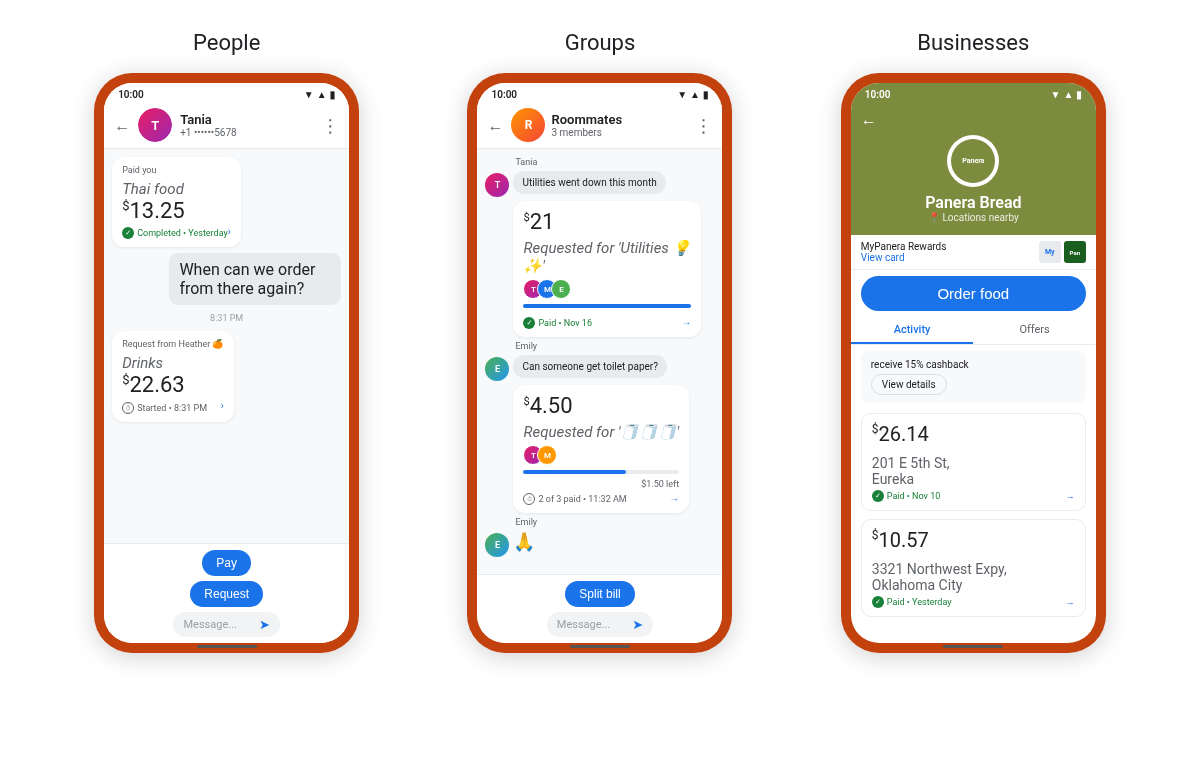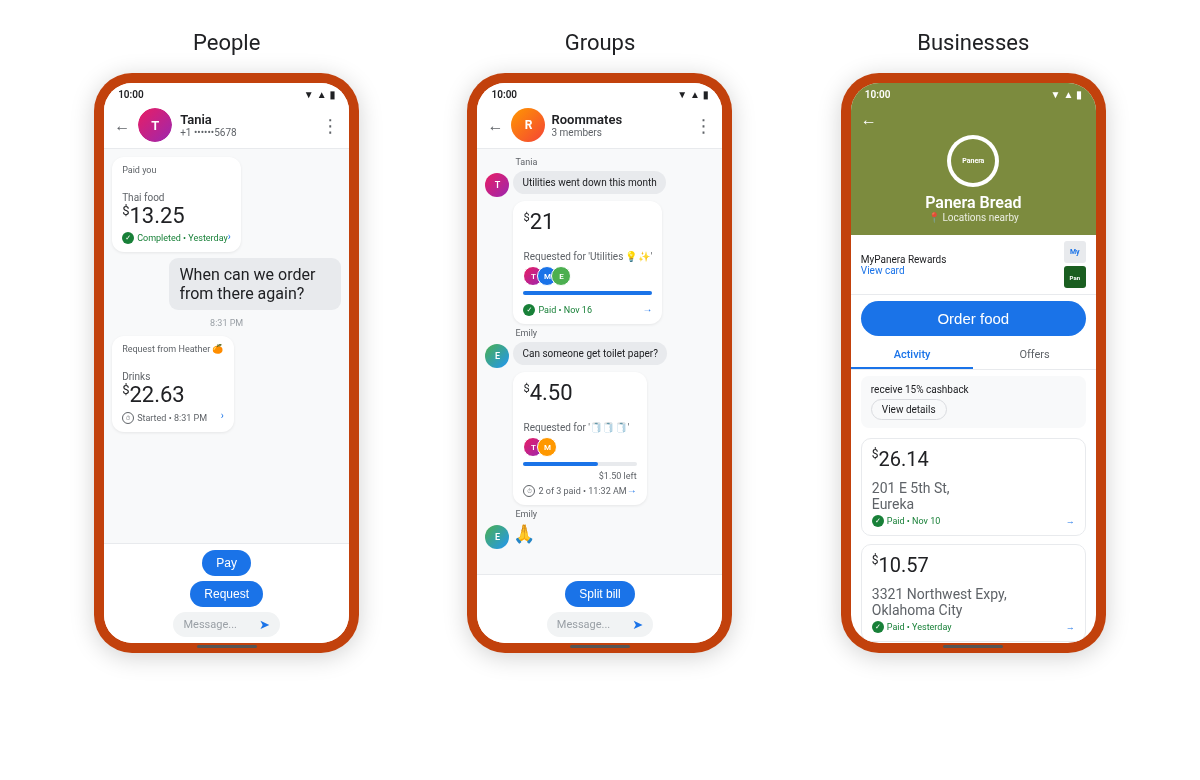--- a/index.html
+++ b/index.html
@@ -116,21 +116,21 @@
       background: #fff;
       border-radius: 12px;
       padding: 8px 10px;
       box-shadow: 0 1px 3px rgba(0,0,0,0.08);
       max-width: 82%;
       align-self: flex-start;
     }
     .msg-label { font-size: 9px; color: #5f6368; margin-bottom: 1px; }
     .msg-amount { font-size: 22px; font-weight: 400; color: #202124; }
     .msg-amount .dollar { font-size: 13px; vertical-align: super; }
-    .msg-desc { font-size: 10px; color: #5f6368; margin-top: 17px; }
+    .msg-desc { font-size: 15px; color: #5f6368; margin-top: 5px; font-style: italic; }
     .msg-status {
       display: flex;
       align-items: center;
       gap: 3px;
       margin-top: 4px;
       font-size: 9px;
       color: #188038;
     }
     .msg-status.pending { color: #5f6368; }
     .check-circle {
@@ -549,21 +549,21 @@
           <span>📍</span>
           <span>Locations nearby</span>
         </div>
       </div>
 
       <div class="biz-rewards-bar">
         <div>
           <div class="rewards-left">MyPanera Rewards</div>
           <div class="rewards-link">View card</div>
         </div>
-        <div style="display:flex;gap:3px;align-items:center;flex-direction:column;">
+        <div style="display:flex;gap:3px;align-items:center;">
           <div style="background:#e8eaed;width:22px;height:22px;border-radius:3px;display:flex;align-items:center;justify-content:center;">
             <span style="font-size:7px;color:#1a73e8;font-weight:700;">My</span>
           </div>
           <div style="background:#1a5e20;width:22px;height:22px;border-radius:3px;display:flex;align-items:center;justify-content:center;">
             <span style="font-size:6px;color:#fff;font-weight:700;">Pan</span>
           </div>
         </div>
       </div>
 
       <button class="order-food-btn">Order food</button>

